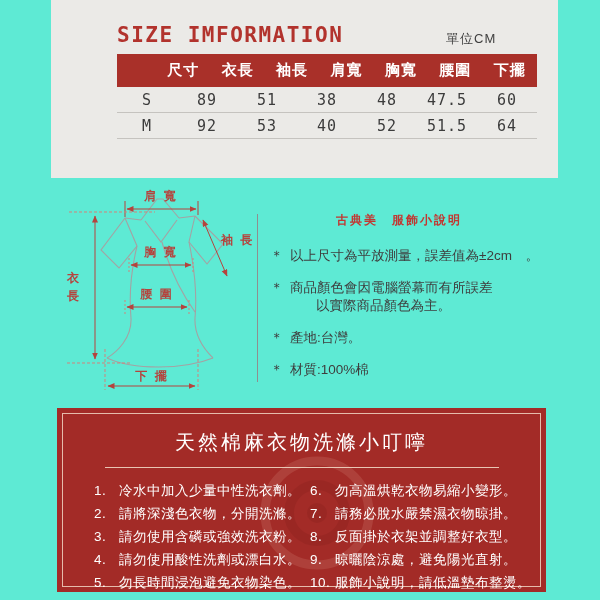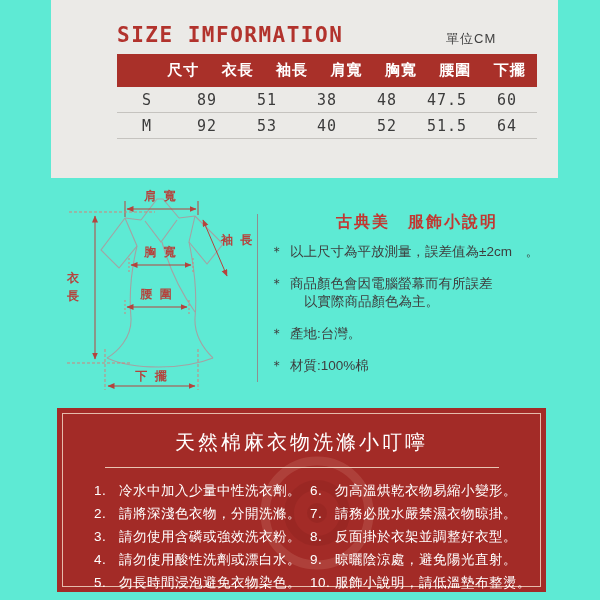--- a/index.html
+++ b/index.html
@@ -18,25 +18,25 @@
            font-size:15px; font-weight:bold;padding-left:39px; }
   .thead .cell, .trow .cell { flex:1; text-align:center; letter-spacing:1px; }
   .trow { display:flex; height:26px; align-items:center; font-size:15px; color:#3c3c3c;
           border-bottom:1px solid #c5c3bf; font-family:"DejaVu Sans Mono", monospace; }
 
   
   .diagram-svg { position:absolute; left:55px; top:186px; }
   .v-divider { position:absolute; left:257px; top:214px; width:1px; height:168px; background:#8f8f8f; }
 
   .notes { position:absolute; left:270px; top:212px; width:316px; }
-  .notes-title { margin-left:66px; margin-bottom:10px; font-size:16px; font-weight:bold;
+  .notes-title { margin-left:66px; margin-bottom:18px; font-size:12px; font-weight:bold;
                  color:#c23731; letter-spacing:2px; }
   .note-item { display:flex; margin-bottom:14px; font-size:13.5px; line-height:18px; color:#3e3e3e; }
   .note-bullet { width:20px; flex:none; color:#3e3e3e; }
-  .note-line2 { margin-left:14px;font-family:Liberation Serif, serif; }
+  .note-line2 { margin-left:26px;font-family:Liberation Serif, serif; }
 
   
   .care-box { position:absolute; left:57px; top:408px; width:489px; height:184px; background:#a32b27; }
   .care-inner { position:absolute; left:5px; top:5px; right:5px; bottom:5px;
                 border:1px solid rgba(246,224,205,0.8); }
   .care-watermark { position:absolute; left:185px; top:35px; opacity:0.12; }
   .care-title { position:relative; text-align:center; margin-top:21px; color:#ffffff;
                 font-size:20px; letter-spacing:3px; }
   .care-hr { position:relative; width:394px; margin:11px auto 0; border-top:1px solid rgba(246,224,205,0.85); }
   .care-cols { position:relative; display:flex; padding:11px 0 0 37px; }

